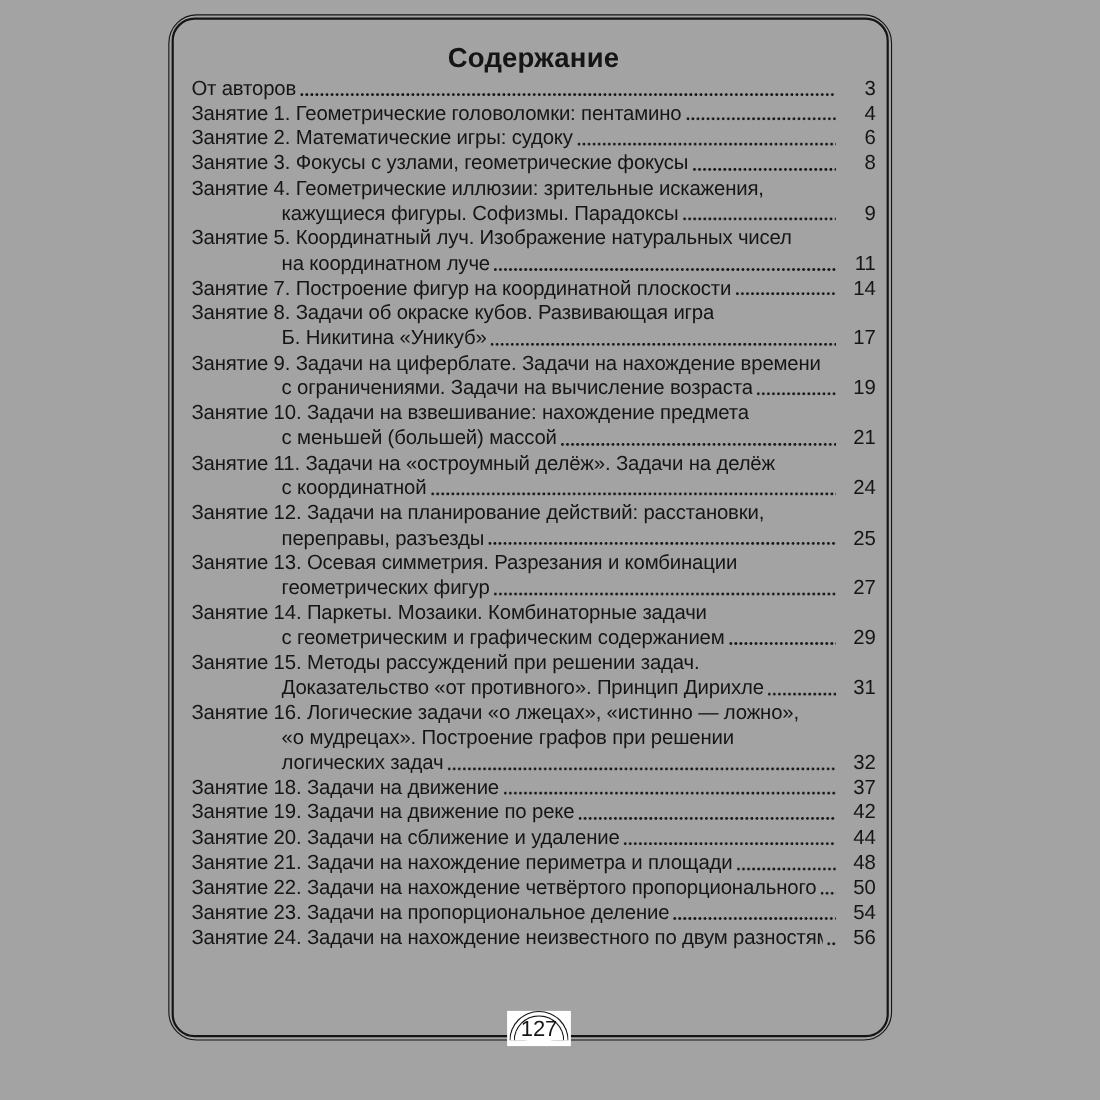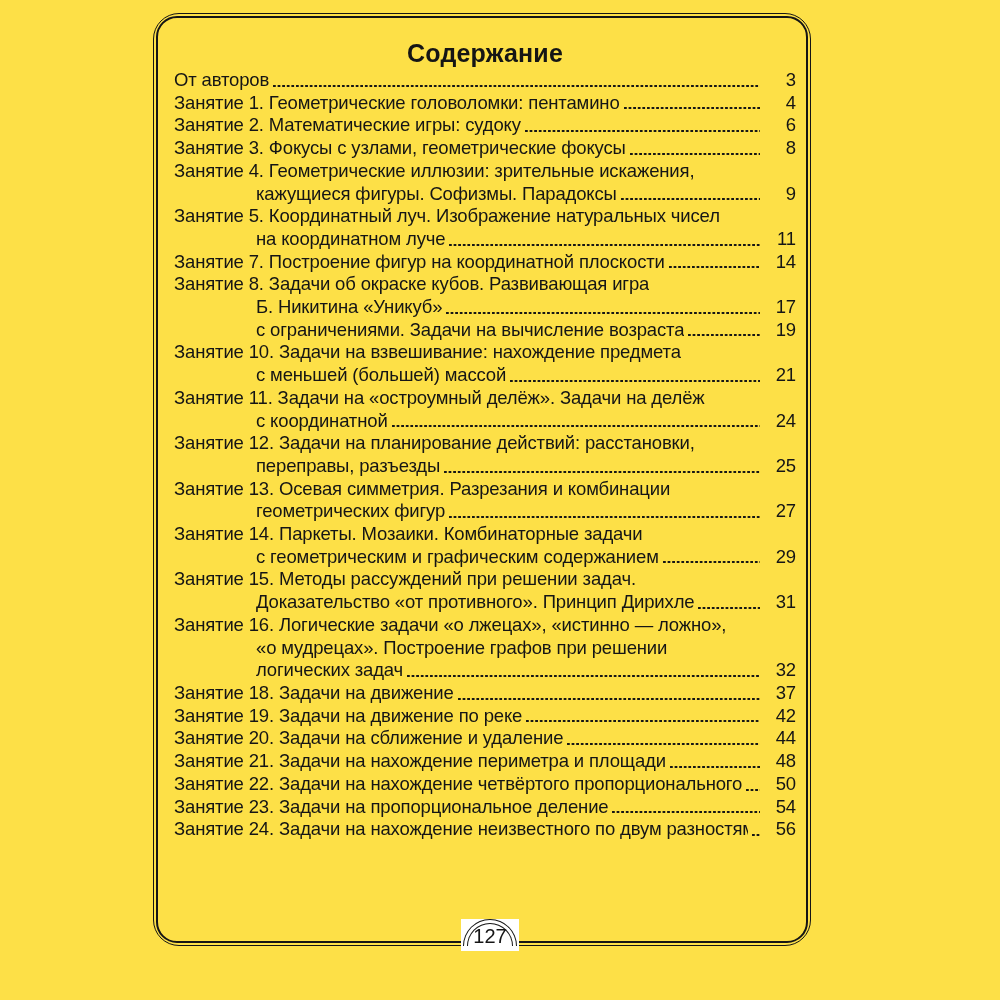--- a/index.html
+++ b/index.html
@@ -8,21 +8,21 @@
     background: #ffffff;
     width: 1000px;
     height: 1000px;
     font-family: "Liberation Sans", "DejaVu Sans", sans-serif;
     color: #151515;
   }
   .page {
     position: relative;
     width: 1000px;
     height: 1000px;
-    background: #fde047;
+    background: #a3a3a3;
     overflow: hidden;
   }
   
   .frame-outer {
     position: absolute;
     left: 153px;
     top: 13px;
     width: 658px;
     height: 933px;
     border: 1.4px solid #151515;
@@ -185,20 +185,23 @@
           <span class="toc-page">14</span>
         </div>
         <div class="toc-row">
           <span class="toc-text">Занятие 8. Задачи об окраске кубов. Развивающая игра</span>
         </div>
         <div class="toc-row cont">
           <span class="toc-text">Б. Никитина «Уникуб»</span>
           <span class="leader"></span>
           <span class="toc-page">17</span>
         </div>
+        <div class="toc-row">
+          <span class="toc-text">Занятие 9. Задачи на циферблате. Задачи на нахождение времени</span>
+        </div>
         <div class="toc-row cont">
           <span class="toc-text">с ограничениями. Задачи на вычисление возраста</span>
           <span class="leader"></span>
           <span class="toc-page">19</span>
         </div>
         <div class="toc-row">
           <span class="toc-text">Занятие 10. Задачи на взвешивание: нахождение предмета</span>
         </div>
         <div class="toc-row cont">
           <span class="toc-text">с меньшей (большей) массой</span>

